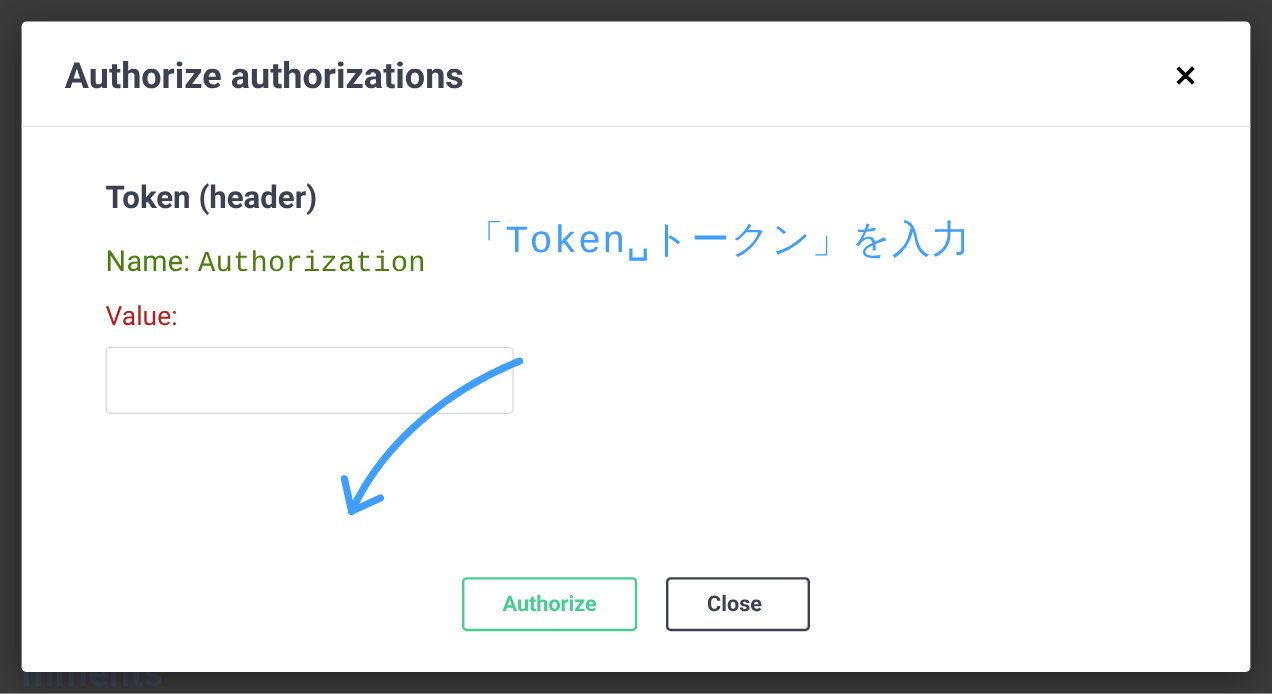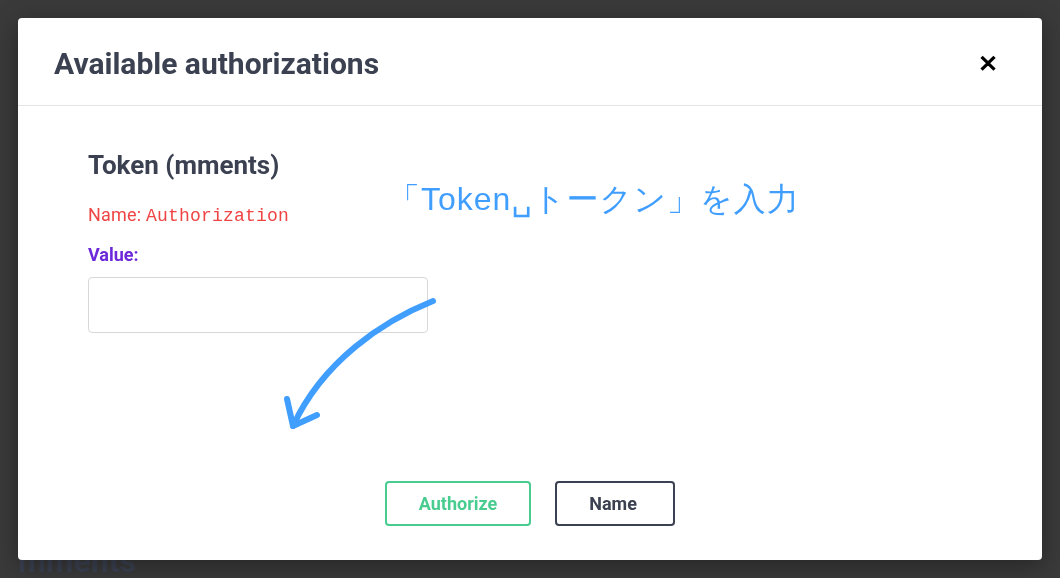--- a/index.html
+++ b/index.html
@@ -58,32 +58,32 @@
       margin-bottom: 24px;
     }
     .auth-section-title .thin {
       font-weight: 700;
     }
     .auth-section-title .bold {
       font-weight: 700;
     }
     .kv-row {
       font-family: "Courier New", Courier, monospace;
-      font-size: 18px;
-      color: #ef4444;
+      font-size: 24px;
+      color: #4d7c0f;
       margin-bottom: 12px;
       letter-spacing: 0.2px;
     }
     .kv-row .label {
       font-family: -apple-system, BlinkMacSystemFont, "Segoe UI", Roboto, Arial, sans-serif;
     }
     .value-label {
-      font-size: 18px;
-      font-weight: 700;
-      color: #6d28d9;
+      font-size: 22px;
+      font-weight: 400;
+      color: #b91c1c;
       margin-top: 18px;
       margin-bottom: 12px;
     }
     .value-input {
       width: 340px;
       height: 56px;
       border: 1px solid #d8d8d8;
       border-radius: 4px;
       font-size: 16px;
       padding: 0 12px;
@@ -113,21 +113,21 @@
     .btn-close {
       border: 2px solid #3b4151;
       color: #3b4151;
     }
     .annotation-text {
       position: absolute;
       top: 160px;
       left: 370px;
       font-size: 32px;
       color: #409eff;
-      font-family: Liberation Sans, sans-serif;
+      font-family: Liberation Mono, monospace;
       letter-spacing: 1px;
       white-space: nowrap;
     }
     .annotation-arrow {
       position: absolute;
       top: 175px;
       left: 235px;
       width: 200px;
       height: 180px;
       pointer-events: none;
@@ -142,27 +142,27 @@
       z-index: -1;
     }
   </style>
 </head>
 <body>
 
 <div class="bg-fragment">mments</div>
 
 <div class="modal">
   <div class="modal-header">
-    <h2 class="modal-title">Available authorizations</h2>
+    <h2 class="modal-title">Authorize authorizations</h2>
     <span class="close-icon">✕</span>
   </div>
 
   <div class="modal-body">
     <h3 class="auth-section-title">
-      <span class="thin">Token </span><span class="bold">(mments)</span>
+      <span class="thin">Token </span><span class="bold">(header)</span>
     </h3>
 
     <div class="kv-row">
       <span class="label">Name: </span><span>Authorization</span>
     </div>
 
 
     <div class="value-label">Value:</div>
 
     <input type="text" class="value-input" value="" style="">
@@ -170,15 +170,15 @@
     <svg class="annotation-arrow" viewBox="0 0 200 180">
       <path d="M 180 20 C 130 40, 70 80, 40 145" stroke="#409eff" stroke-width="6" fill="none" stroke-linecap="round"></path>
       <path d="M 40 145 L 34 118 M 40 145 L 64 134" stroke="#409eff" stroke-width="6" fill="none" stroke-linecap="round"></path>
     </svg>
   </div>
 
   <div class="annotation-text">「Token␣トークン」を入力</div>
 
   <div class="modal-footer">
     <button class="btn btn-authorize">Authorize</button>
-    <button class="btn btn-close">Name</button>
+    <button class="btn btn-close">Close</button>
   </div>
 </div>
 
 </body></html>

